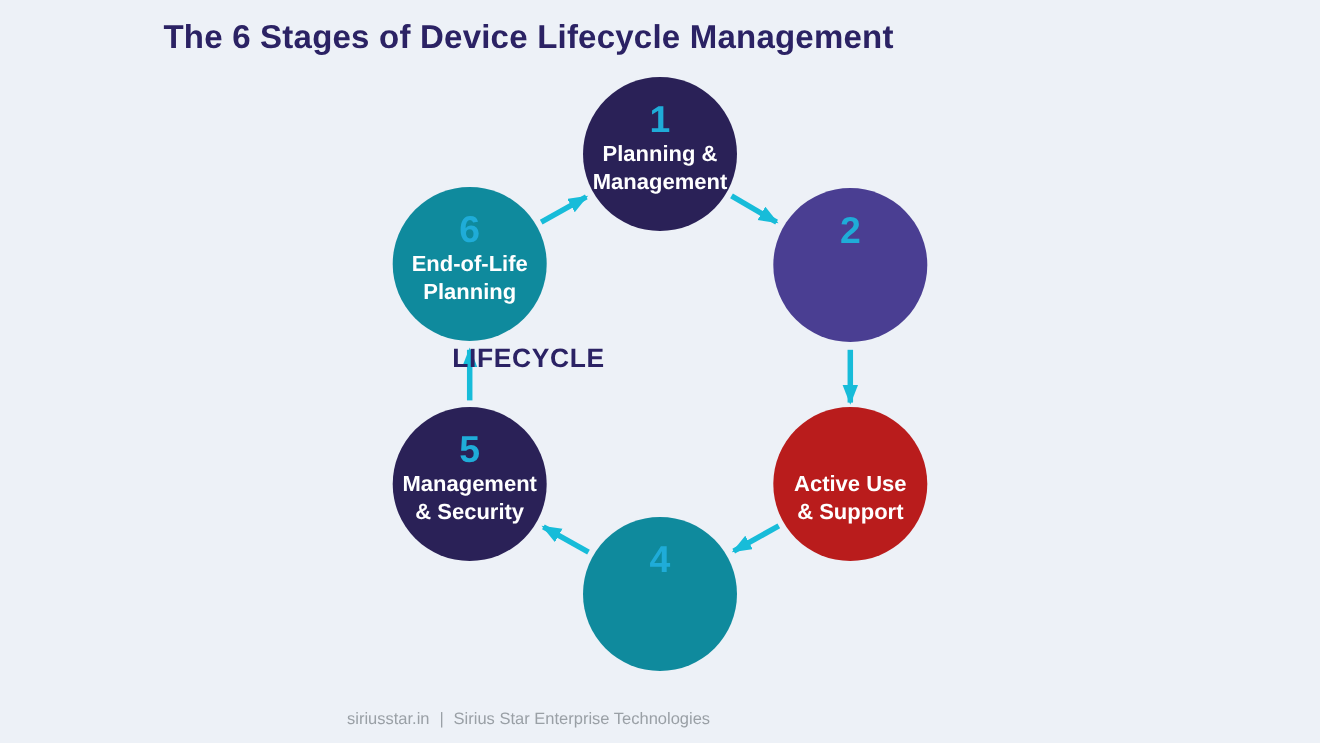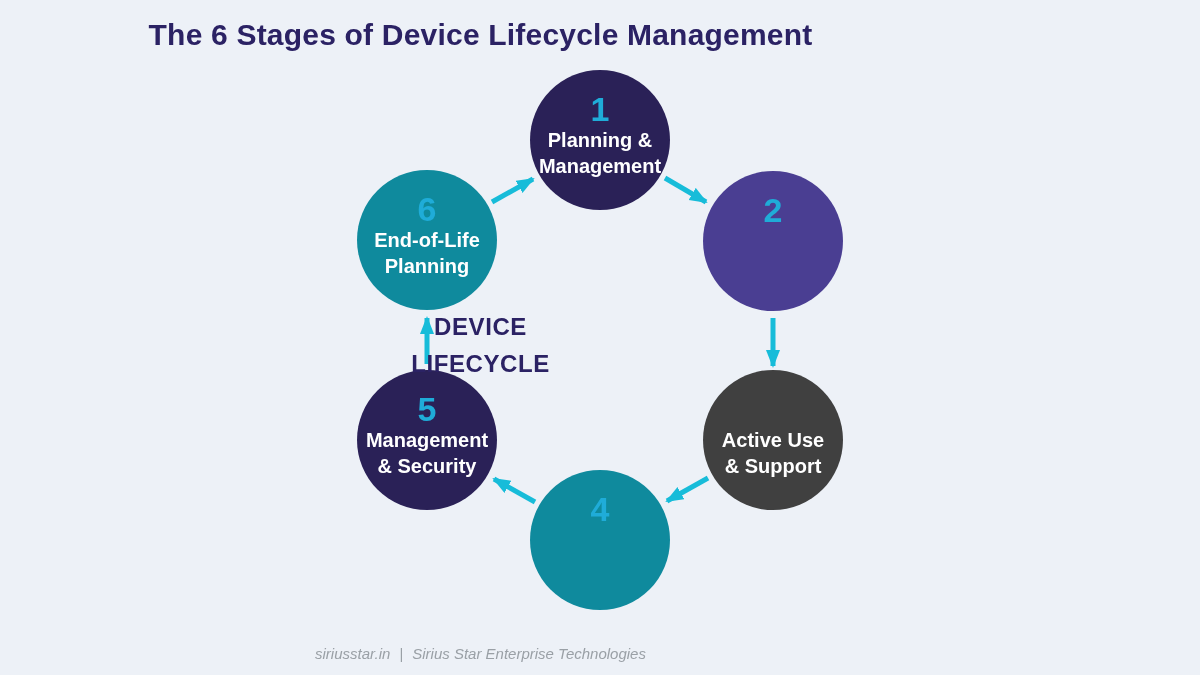--- a/index.html
+++ b/index.html
@@ -46,21 +46,20 @@
     text-align:center;
     font-size:24px;font-weight:bold;line-height:1.55;
     letter-spacing:0.6px;
     color:var(--heading,#2b2264);
   }
   .footer{
     position:absolute;top:645px;left:0;width:100%;
     text-align:center;
     font-size:15px;
     color:var(--footer-text,#9aa0a6);
-    font-style:italic;
   }
   .footer .sep{margin:0 9px;}
 </style>
 </head>
 <body>
 
 <div class="canvas">
 
   <h1 class="title">The 6 Stages of Device Lifecycle Management</h1>
 
@@ -83,21 +82,21 @@
     <div class="lbl">
       <div>Planning &amp;</div>
       <div>Management</div>
     </div>
   </div>
 
   <div class="stage s2" style="background: rgb(74, 62, 146);">
     <div class="num">2</div>
   </div>
 
-  <div class="stage s3" style="background: #404040;">
+  <div class="stage s3" style="background: #b91c1c;">
     <div class="num"></div>
     <div class="lbl">
       <div>Active Use</div>
       <div>&amp; Support</div>
     </div>
   </div>
 
   <div class="stage s4" style="background: rgb(15, 138, 157);">
     <div class="num">4</div>
   </div>
@@ -112,21 +111,20 @@
 
   <div class="stage s6" style="background: rgb(15, 138, 157);">
     <div class="num">6</div>
     <div class="lbl">
       <div>End-of-Life</div>
       <div>Planning</div>
     </div>
   </div>
 
   <div class="center">
-    <div>DEVICE</div>
     <div>LIFECYCLE</div>
   </div>
 
   <div class="footer">
     <span>siriusstar.in</span><span class="sep">|</span><span>Sirius Star Enterprise Technologies</span>
   </div>
 
 </div>
 
 </body></html>

